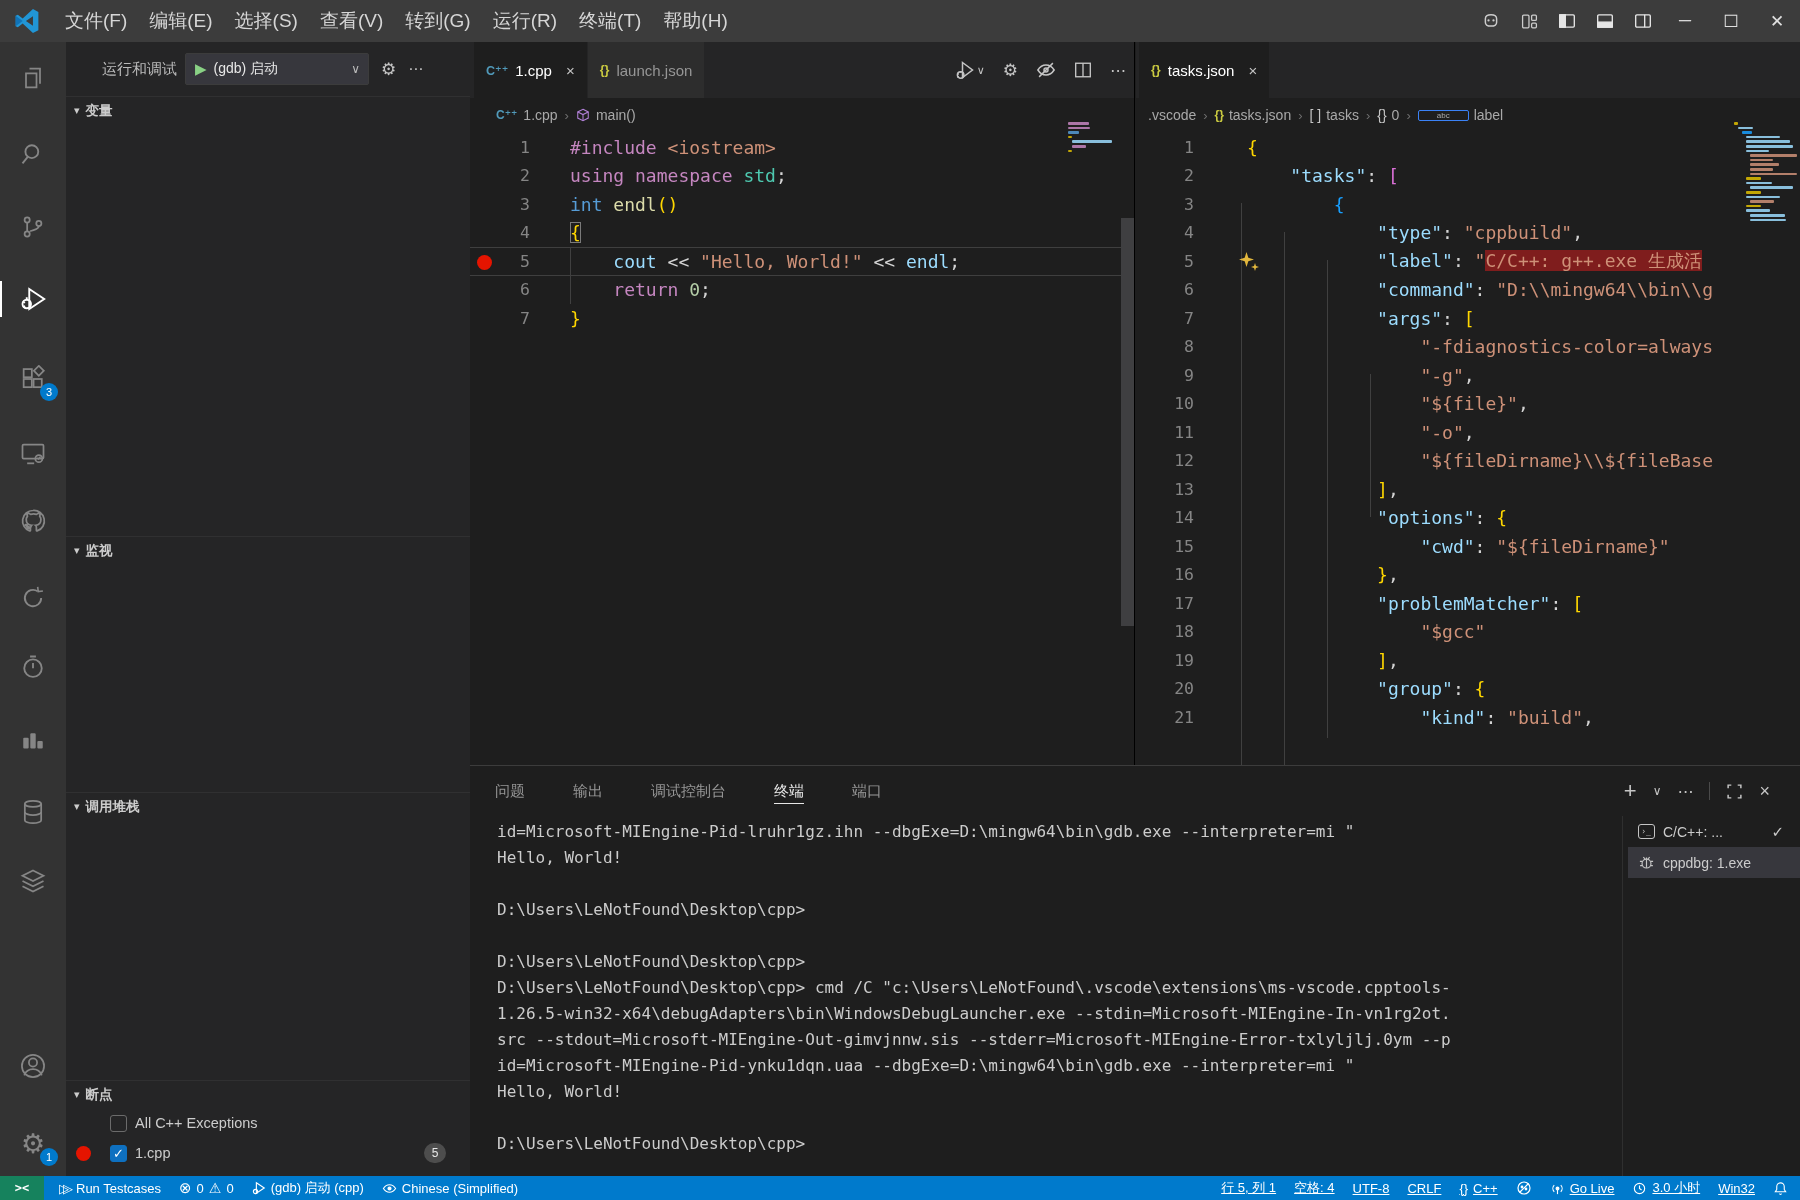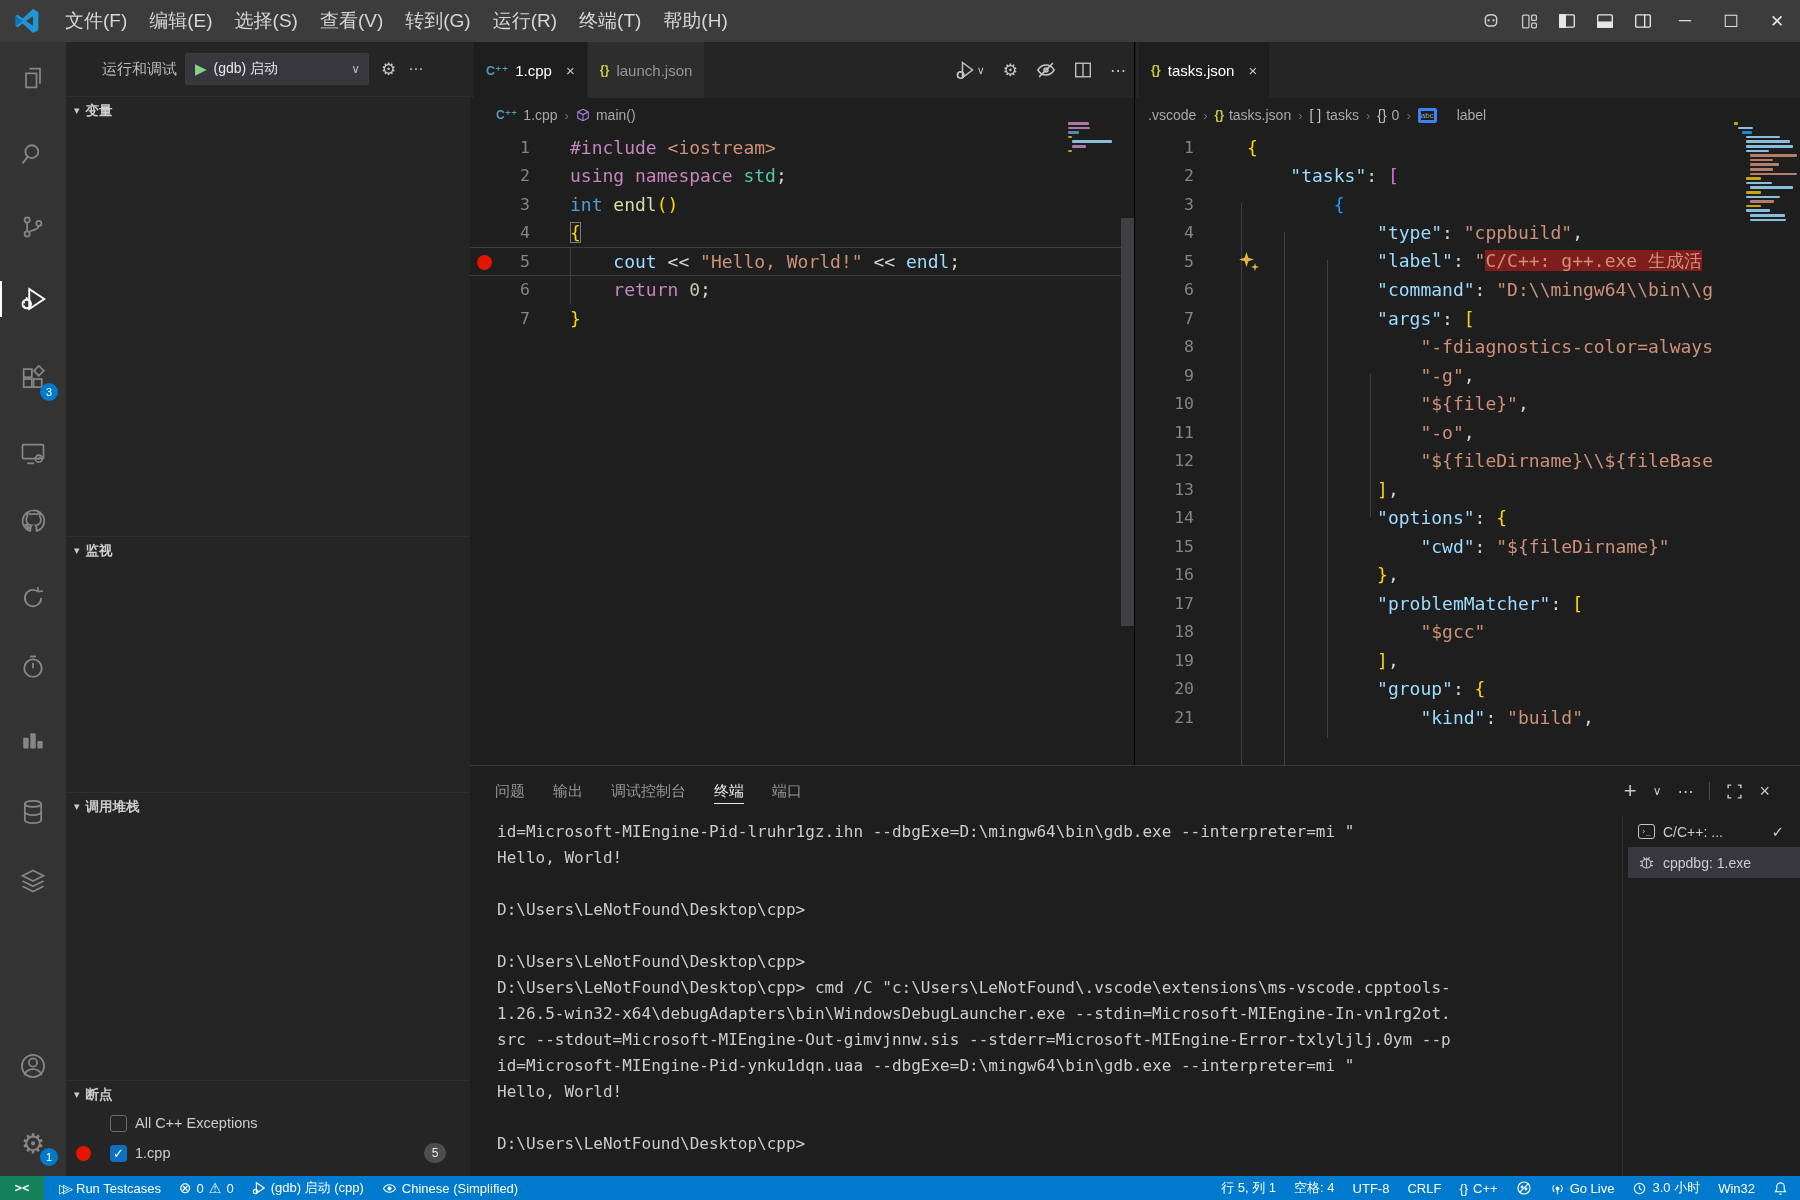--- a/index.html
+++ b/index.html
@@ -52,63 +52,63 @@
   .tabbar { position:absolute; left:0; top:0; right:0; height:56px; background:#252526; display:flex; align-items:stretch; }
   .tab { display:flex; align-items:center; padding:0 12px; font-size:15px; color:#969696; background:#2d2d2d; border-right:1px solid #252526; }
   .tab.active { background:#1e1e1e; color:#ffffff; }
   .tab .fico { margin-right:7px; font-weight:bold; font-size:12.5px; }
   .ico-cpp { color:#519aba; }
   .ico-json { color:#cbcb41; font-size:13px; font-weight:bold; }
   .tab .close { margin-left:14px; font-size:15px; color:#c5c5c5; }
   .tab-actions { position:absolute; right:8px; top:0; height:56px; display:flex; align-items:center; gap:18px; color:#c5c5c5; }
   .breadcrumb { position:absolute; left:0; top:56px; right:0; height:34px; display:flex; align-items:center; font-size:14px; color:#a9a9a9; }
   .bc-sep { margin:0 7px; color:#6e6e6e; font-size:13px; }
-  .bc-abc { border:3px solid #3b82f6; border-radius:2px; font-size:8px; padding:0 0; margin-right:20px; }
+  .bc-abc { border:1px solid #3b82f6; border-radius:2px; font-size:8px; padding:0 18px; margin-right:5px; }
   .codewrap { position:absolute; left:0; top:91px; right:0; bottom:0; overflow:hidden; }
   .cline { display:flex; height:28.5px; align-items:center; font-family:"DejaVu Sans Mono",monospace; font-size:18px; position:relative; white-space:pre; }
   .cline.cur { border-top:1px solid #3f3f3f; border-bottom:1px solid #3f3f3f; }
   .lnum { color:#858585; font-size:16.5px; text-align:right; flex:none; }
   #editor1 .lnum { width:60px; } #editor1 .lgap { width:40px; flex:none; }
   #editor2 .lnum { width:58px; } #editor2 .lgap { width:53px; flex:none; }
   .bpdot { position:absolute; left:7px; top:7px; width:15px; height:15px; border-radius:50%; background:#e51400; }
   .sparkle { position:absolute; left:103px; top:3px; color:#e2b73d; }
   .t-kw{color:#c586c0} .t-ty{color:#569cd6} .t-fn{color:#dcdcaa} .t-st{color:#ce9178} .t-va{color:#9cdcfe}
   .t-nu{color:#b5cea8} .t-te{color:#4ec9b0} .t-pl{color:#d4d4d4}
   .t-b1{color:#ffd700} .t-b2{color:#da70d6} .t-b3{color:#179fff}
   .t-sel{background:#7f1d1d} .t-match{outline:1px solid #7a7a7a; outline-offset:-1px;}
   .iguide { position:absolute; width:1px; background:#404040; }
   .minimap { position:absolute; width:54px; top:80px; }
   #editor1 .minimap { left:598px; } #editor2 .minimap { left:598px; }
   .mm-bar { position:absolute; height:2.5px; border-radius:1px; opacity:.85; }
   #e1-scroll { position:absolute; left:651px; top:176px; width:13px; height:408px; background:#3f3f41; }
 
   
   #panel { position:absolute; left:470px; top:765px; width:1330px; height:411px; background:#1e1e1e; border-top:1px solid #3c3c3c; color:#cccccc; }
-  #panel-tabs { position:absolute; left:25px; top:0; height:50px; display:flex; gap:28px; align-items:center; }
+  #panel-tabs { position:absolute; left:25px; top:0; height:50px; display:flex; gap:48px; align-items:center; }
   .p-tab { font-size:15px; color:#969696; height:50px; line-height:50px; position:relative; }
   .p-tab.active { color:#e7e7e7; }
   .p-tab.active::after { content:""; position:absolute; left:0; right:0; bottom:12px; height:1px; background:#e7e7e7; }
   #panel-actions { position:absolute; right:30px; top:0; height:50px; display:flex; align-items:center; gap:16px; color:#c5c5c5; }
   #panel-actions .sep { width:1px; height:18px; background:#4a4a4a; }
   #terminal { position:absolute; left:27px; top:53px; width:1120px; bottom:4px; overflow:hidden; }
   .term-line { font-family:"DejaVu Sans Mono",monospace; font-size:16px; height:26px; line-height:26px; color:#cccccc; white-space:pre; }
   #term-sep { position:absolute; left:1152px; top:50px; bottom:0; width:1px; background:#2f2f2f; }
   #term-list { position:absolute; left:1158px; top:50px; right:0; }
   .tl-row { height:31px; display:flex; align-items:center; font-size:14px; color:#cccccc; position:relative; padding-left:9px; }
   .tl-row.sel { background:#37373d; }
   .tl-ico { width:18px; height:18px; margin-right:8px; display:flex; align-items:center; justify-content:center; }
   .tl-check { position:absolute; right:16px; color:#cccccc; font-size:15px; }
   .term-box { border:1.4px solid #c5c5c5; border-radius:3px; width:17px; height:15px; font-size:8px; color:#c5c5c5;
     display:flex; align-items:center; justify-content:center; font-family:"DejaVu Sans Mono",monospace; }
 
   
   #statusbar { position:absolute; left:0; top:1176px; width:1800px; height:24px; background:#007acc; display:flex; align-items:center; color:#ffffff; font-size:13px; }
   #remote { width:44px; height:24px; background:#16825d; display:flex; align-items:center; justify-content:center; font-family:"DejaVu Sans Mono",monospace; font-weight:bold; font-size:12px; }
   .st-item { display:flex; align-items:center; gap:5px; padding:0 9px; height:24px; white-space:nowrap; }
-  #st-right { margin-left:auto; display:flex; align-items:center; }
+  #st-right { margin-left:auto; display:flex; align-items:center;text-decoration:underline; }
   .st-ic { font-size:13px; display:flex; align-items:center; }
   svg.sic { display:block; }
 </style>
 </head>
 <body>
 
 <div id="app">
 
   <div id="titlebar">
     <svg id="vscode-logo" viewBox="0 0 24 24">

